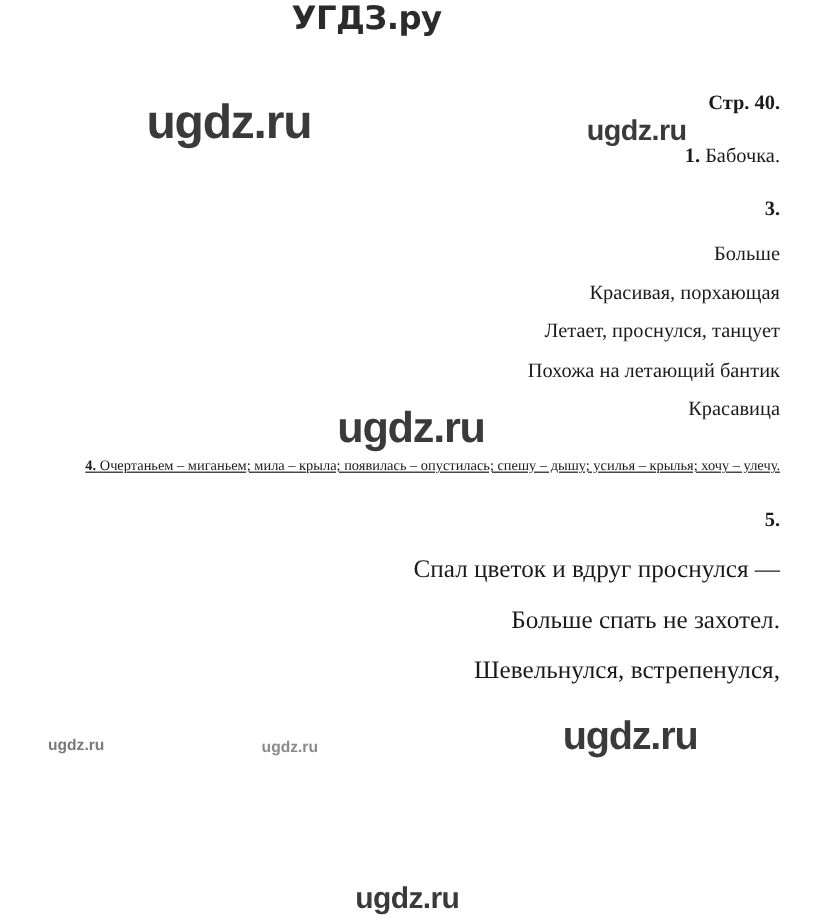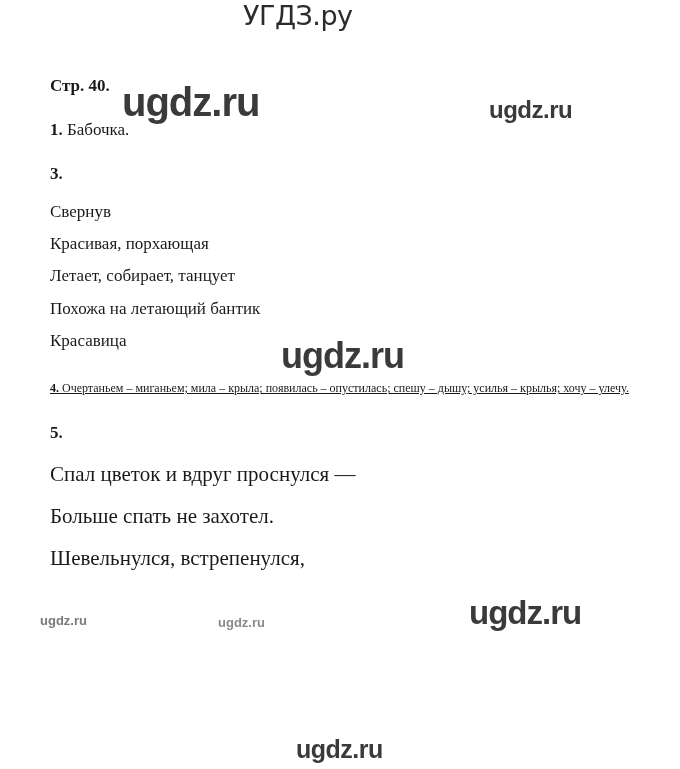--- a/index.html
+++ b/index.html
@@ -19,21 +19,21 @@
     position: relative;
     width: 680px;
     height: 769px;
   }
   
   .site-logo {
     position: absolute;
     left: 243px;
     top: 0px;
     font-family: "DejaVu Sans", sans-serif;
-    font-weight: normal;
+    font-weight: bold;
     font-size: 27px;
     color: #2b2b2b;
     letter-spacing: -0.5px;
   }
   
   .wm {
     position: absolute;
     font-family: Liberation Sans, sans-serif;
     font-weight: bold;
     color: #3a3a3a;
@@ -48,20 +48,21 @@
   .wm-5 { left: 218px; top: 615px; font-size: 13px; color: #8a8a8a; }
   .wm-6 { left: 469px; top: 594px; font-size: 33px; letter-spacing: -1px; }
   .wm-7 { left: 296px; top: 735px; font-size: 25px; letter-spacing: -0.5px; }
 
   
   .content {
     position: absolute;
     left: 50px;
     top: 76px;
     width: 600px;
+    text-align: right;
   }
   .page-num {
     font-size: 17px;
     font-weight: bold;
     margin-bottom: 22px;
   }
   .title {
     font-size: 17px;
     font-weight: bold;
     margin-bottom: 24px;
@@ -123,23 +124,23 @@
 
 
     <div class="para">
       <span class="num">1.</span>
       <span>Бабочка.</span>
     </div>
 
 
     <div>
       <div class="task3-head">3.</div>
-      <div class="poem-line">Свернув</div>
+      <div class="poem-line">Больше</div>
       <div class="poem-line">Красивая, порхающая</div>
-      <div class="poem-line">Летает, собирает, танцует</div>
+      <div class="poem-line">Летает, проснулся, танцует</div>
       <div class="poem-line">Похожа на летающий бантик</div>
       <div class="poem-line">Красавица</div>
     </div>
 
     <div class="block-gap"></div>
 
     <div class="task4">
       <span class="num">4.</span>
       <span>Очертаньем – миганьем; мила – крыла; появилась – опустилась; спешу – дышу; усилья – крылья; хочу – улечу.</span>
     </div>

